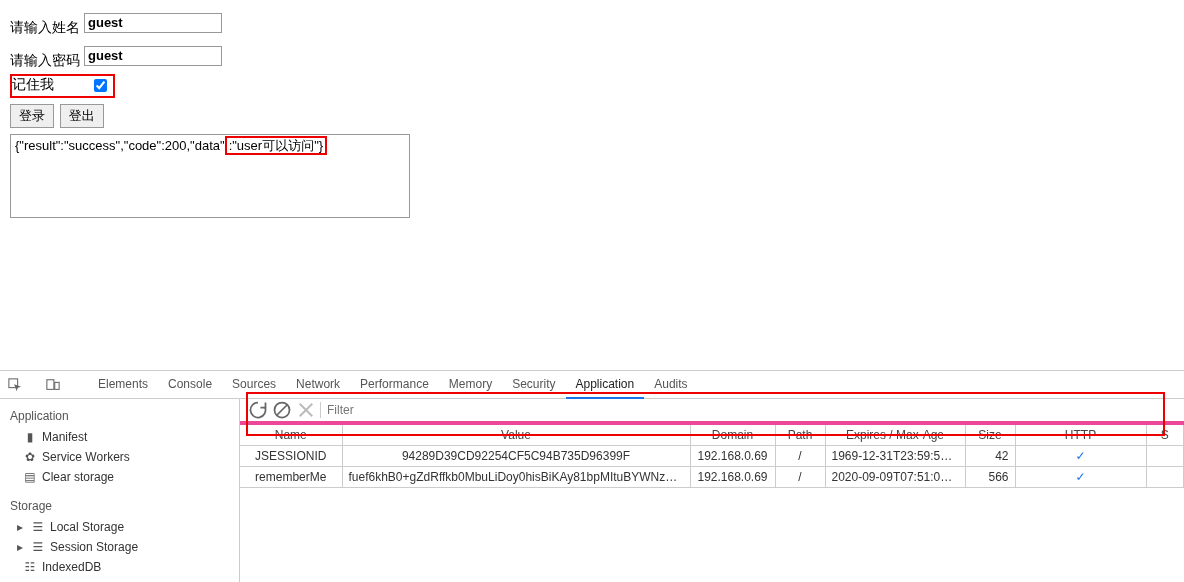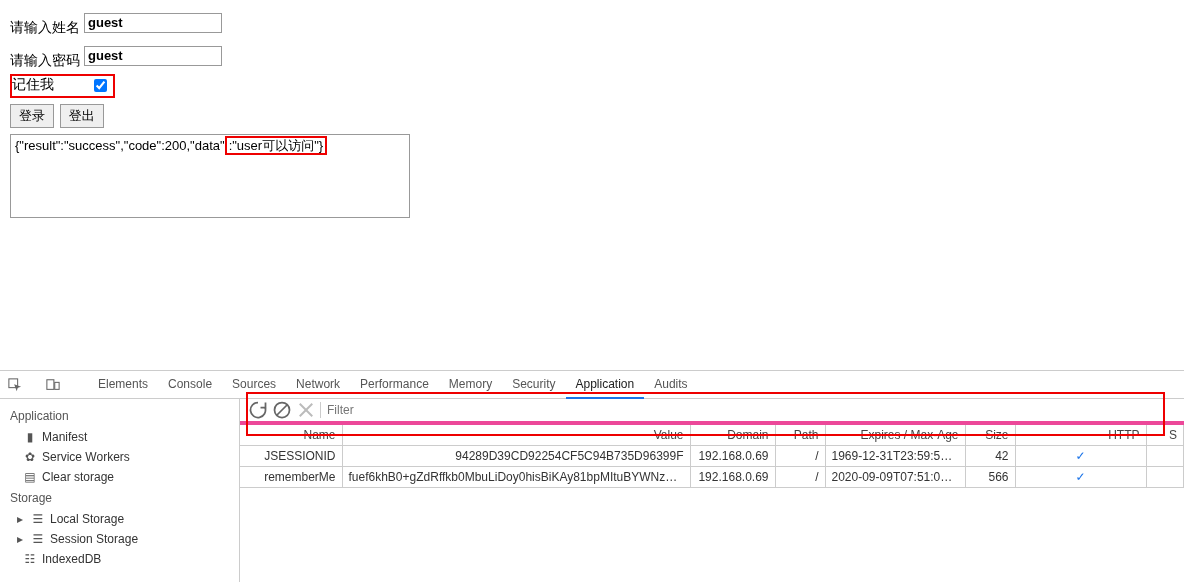--- a/index.html
+++ b/index.html
@@ -36,21 +36,21 @@
 .side-sub { padding-left: 14px; }
 
 .main { flex: 1; display: flex; flex-direction: column; overflow: hidden; }
 .toolbar { display: flex; align-items: center; height: 26px; border-bottom: 4px solid #ec4899; padding-left: 8px; gap: 4px; }
 .toolbar .ticon { width: 20px; height: 20px; display: flex; align-items: center; justify-content: center; color: #666; cursor: pointer; }
 .toolbar .filter { border: none; outline: none; font-size: 12px; color: #888; flex: 1; padding: 2px; }
 .toolbar .sep { width: 1px; height: 16px; background: #ccc; }
 
 .table-wrap { flex: 1; overflow: auto; position: relative; }
 table.cookies { width: 100%; border-collapse: collapse; table-layout: fixed; }
-table.cookies th, table.cookies td { border-right: 1px solid #ccc; border-bottom: 1px solid #ccc; padding: 3px 6px; text-align: right; font-size: 12px; color: #333; font-weight: normal; white-space: nowrap; overflow: hidden; text-overflow: ellipsis; }
+table.cookies th, table.cookies td { border-right: 1px solid #ccc; border-bottom: 1px solid #ccc; padding: 3px 6px; text-align: center; font-size: 12px; color: #333; font-weight: normal; white-space: nowrap; overflow: hidden; text-overflow: ellipsis; }
 table.cookies th { color: #444; }
 table.cookies col.c-name { width: 102px; }
 table.cookies col.c-value { width: 348px; }
 table.cookies col.c-domain { width: 85px; }
 table.cookies col.c-path { width: 50px; }
 table.cookies col.c-exp { width: 140px; }
 table.cookies col.c-size { width: 50px; }
 table.cookies col.c-http { width: 131px; }
 table.cookies td.r { text-align: right; }
 table.cookies td.c { text-align: center; color: #1a73e8; }
@@ -116,21 +116,21 @@
           <span>Manifest</span>
         </div>
       <div class="side-item">
           <span class="si-icon">✿</span>
           <span>Service Workers</span>
         </div>
       <div class="side-item">
           <span class="si-icon">▤</span>
           <span>Clear storage</span>
         </div>
-      <div class="side-group" style="">Storage</div>
+      <div class="side-group" style="margin-top:8px">Storage</div>
       <div class="side-item side-sub">
           <span class="si-icon">▸</span>
           <span class="si-icon">☰</span>
           <span>Local Storage</span>
         </div>
       <div class="side-item side-sub">
           <span class="si-icon">▸</span>
           <span class="si-icon">☰</span>
           <span>Session Storage</span>
         </div>

